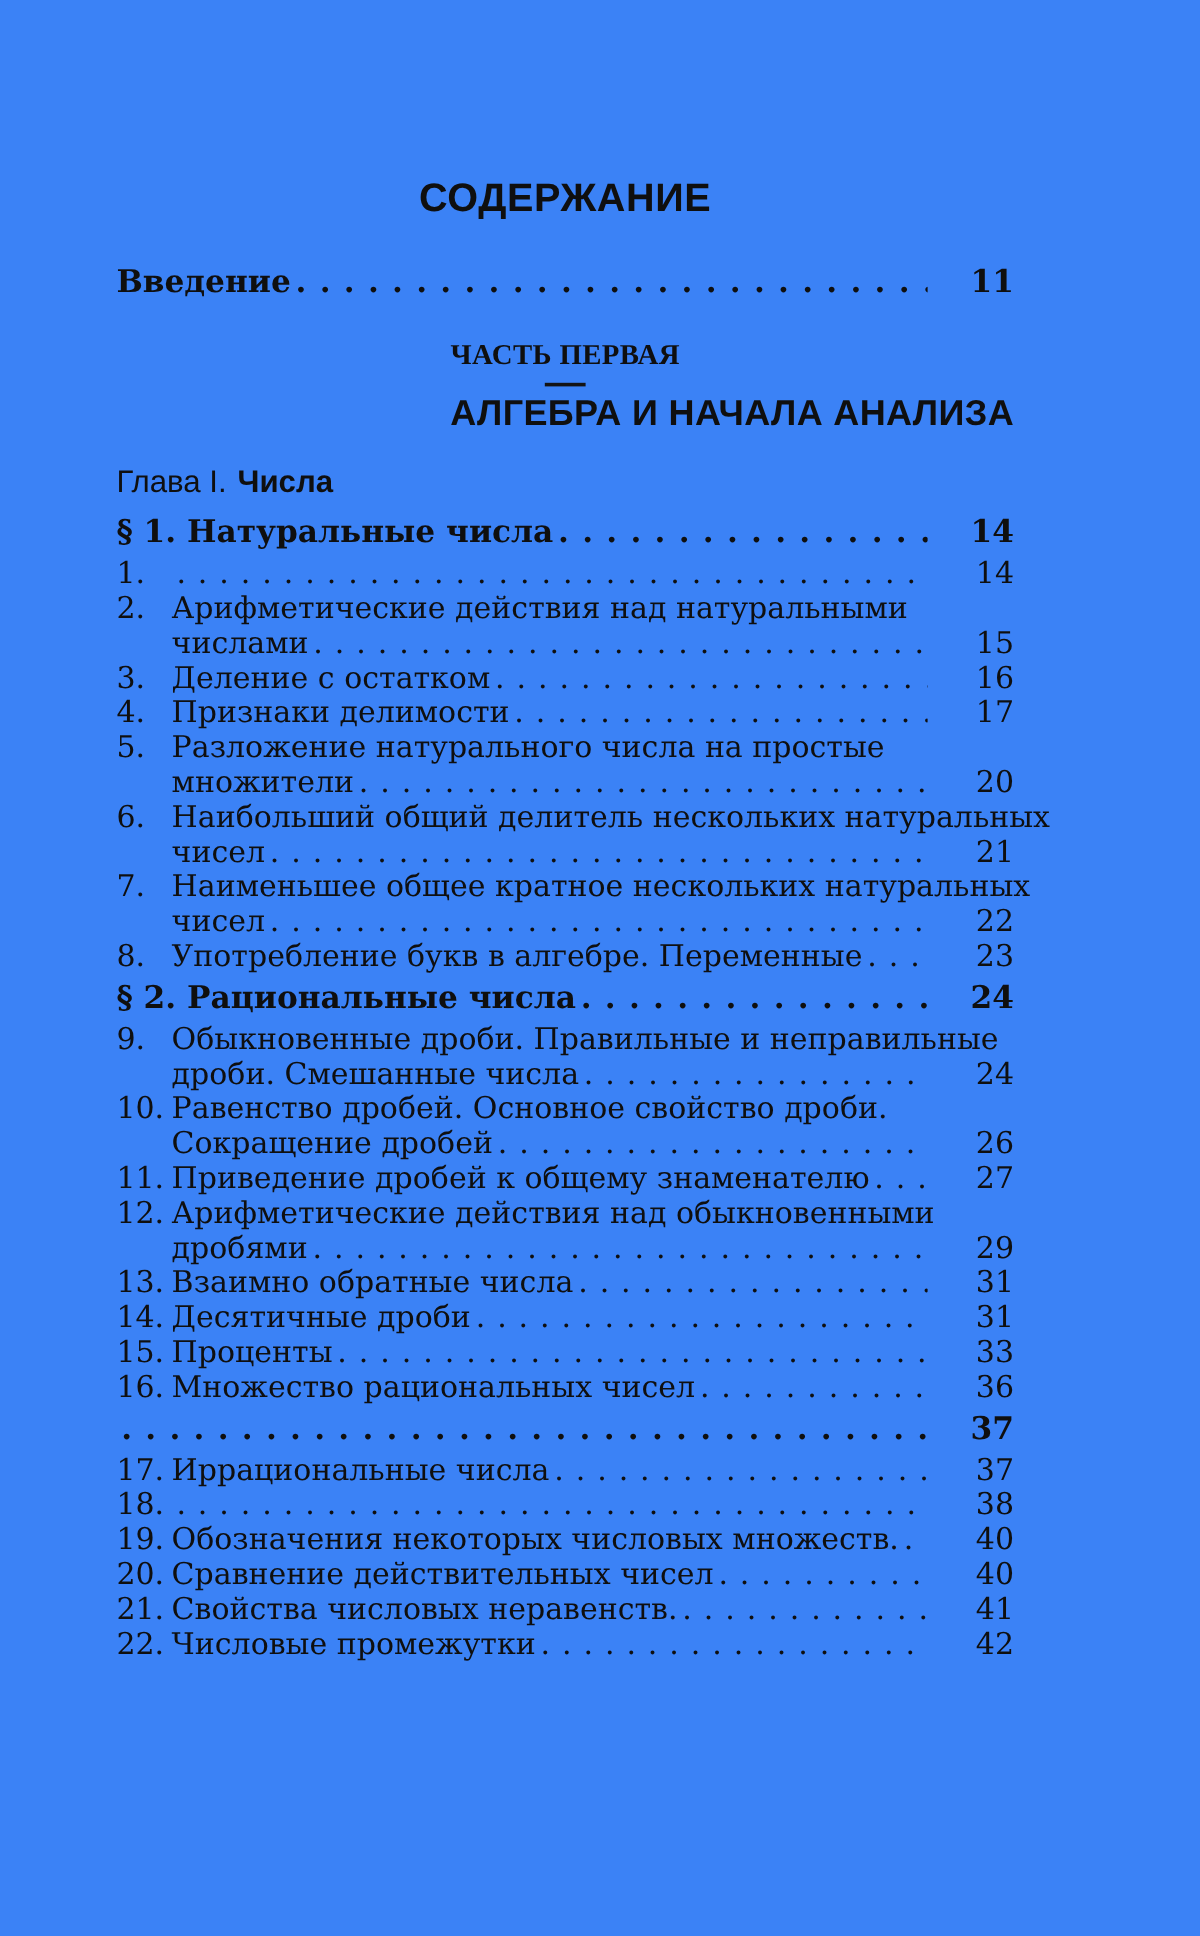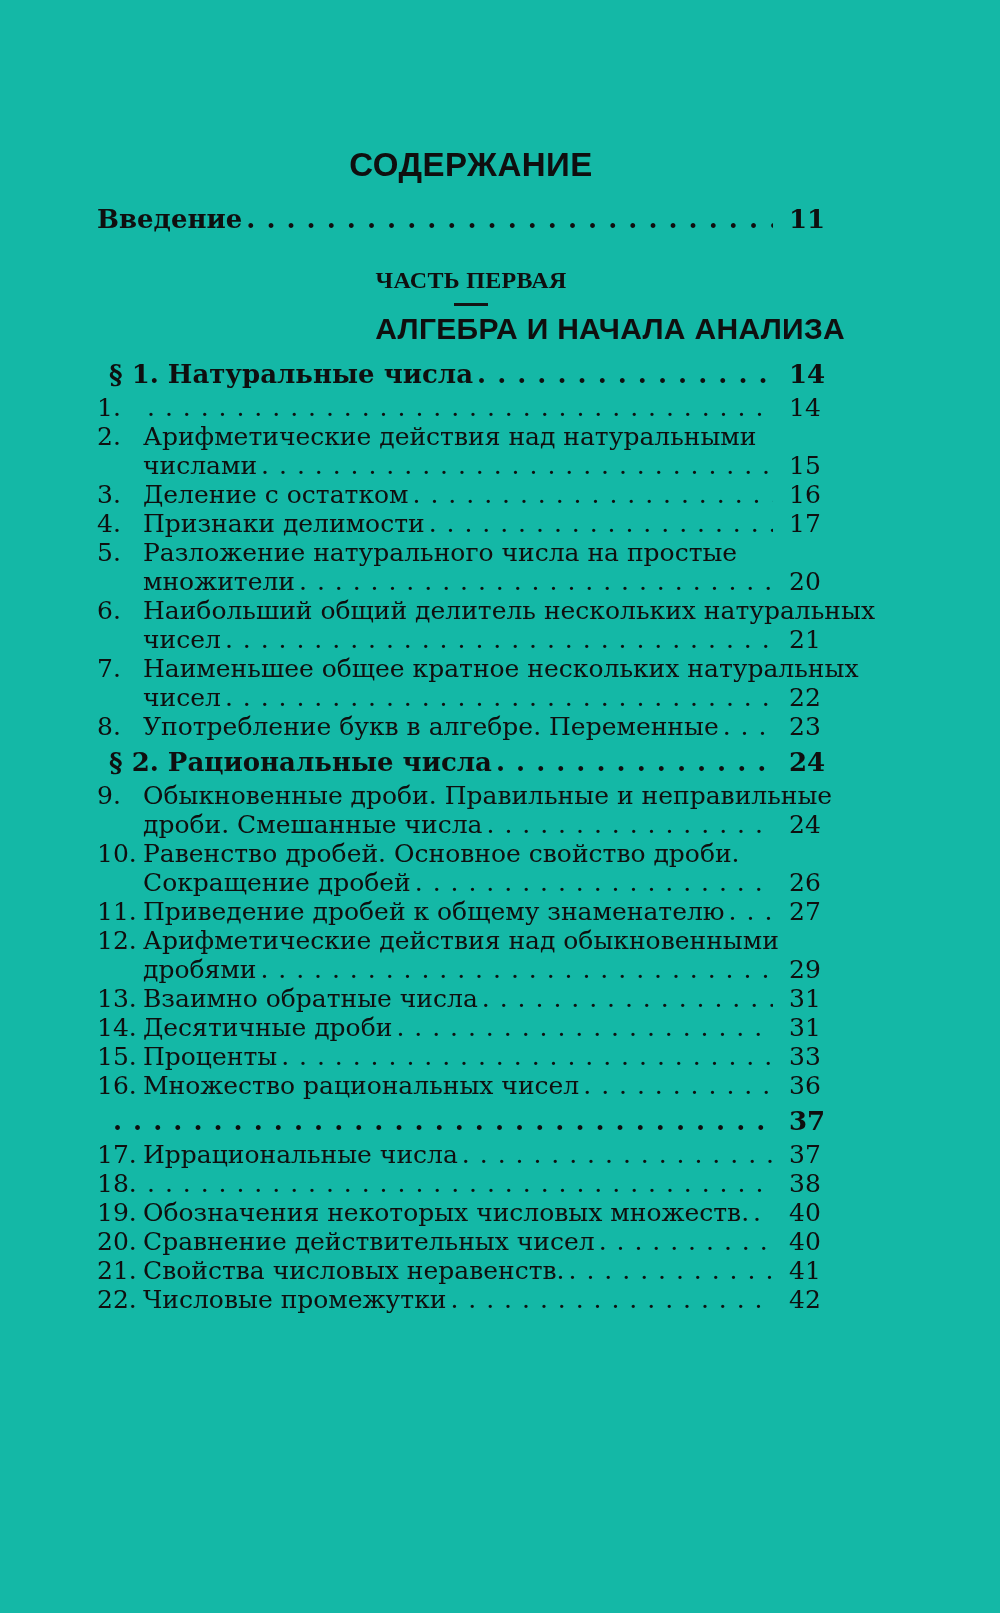--- a/index.html
+++ b/index.html
@@ -1,21 +1,21 @@
 <!DOCTYPE html>
 <html><head>
 <meta charset="utf-8">
 <style>
   html, body { margin: 0; padding: 0; background: #ffffff; }
   .page {
     position: relative;
     width: 1000px;
     height: 1613px;
     box-sizing: border-box;
-    background: #14b8a6;
+    background: #3b82f6;
     color: #0f0f0f;
     padding: 148px 155px 0 97px;
     font-family: "DejaVu Serif", serif;
     overflow: hidden;
   }
   .title {
     font-family: "Liberation Sans", sans-serif;
     font-weight: 700;
     font-size: 33px;
     line-height: 1;
@@ -23,21 +23,21 @@
     text-align: center;
     margin: 0;
   }
   .row {
     display: flex;
     align-items: baseline;
     font-size: 25px;
     line-height: 29px;
   }
   .row.intro {
-    margin-top: 24px;
+    margin-top: 40px;
     font-size: 26px;
     font-weight: 700;
   }
   .part-label {
     margin-top: 34px;
     text-align: center;
     font-family: Liberation Serif, serif;
     font-weight: 700;
     font-size: 24px;
     line-height: 1;
@@ -62,62 +62,65 @@
     font-family: "Liberation Sans", sans-serif;
     font-size: 26px;
     line-height: 1;
   }
   .ch-label { font-weight: 400; }
   .ch-title { font-weight: 700; margin-left: 9px; }
   #toc { margin-top: 16px; }
   .row.section {
     font-size: 26px;
     font-weight: 700;
-    margin: 7px 0 4px 12px;
+    margin: 7px 0 4px 0;
   }
   .num {
     flex: 0 0 46px;
     white-space: nowrap;
   }
   .txt { white-space: nowrap; }
   .leader {
     flex: 1 1 auto;
     min-width: 0;
     overflow: hidden;
     white-space: nowrap;
     margin-left: 4px;
     margin-right: 16px;
   }
   .leader::after {
     content: ". . . . . . . . . . . . . . . . . . . . . . . . . . . . . . . . . . . . . . . . . . . . . . . . . . . . . . . . . . . .";
     letter-spacing: 1px;
   }
   .pg {
     flex: 0 0 56px;
-    text-align: left;
+    text-align: right;
     white-space: nowrap;
   }
 </style>
 </head>
 <body>
 
 <div class="page">
 
   <h1 class="title">СОДЕРЖАНИЕ</h1>
 
   <div class="row intro">
     <span class="txt">Введение</span>
     <span class="leader"></span>
     <span class="pg">11</span>
   </div>
 
   <div class="part-label">ЧАСТЬ ПЕРВАЯ</div>
   <div class="part-rule"></div>
   <div class="part-title">АЛГЕБРА И НАЧАЛА АНАЛИЗА</div>
 
+  <div class="chapter">
+    <span class="ch-label">Глава I.</span><span class="ch-title">Числа</span>
+  </div>
 
   <div id="toc">
       <div class="row section">
         <span class="txt">§ 1. Натуральные числа</span>
         <span class="leader"></span>
         <span class="pg">14</span>
       </div>
       <div class="row item">
         <span class="num">1.</span>
         <span class="leader"></span>

